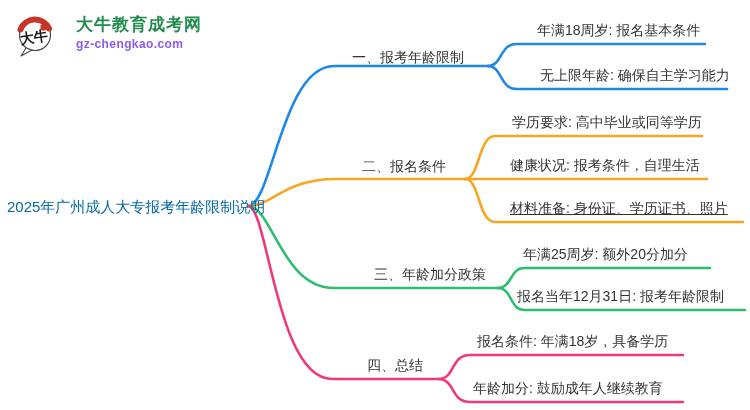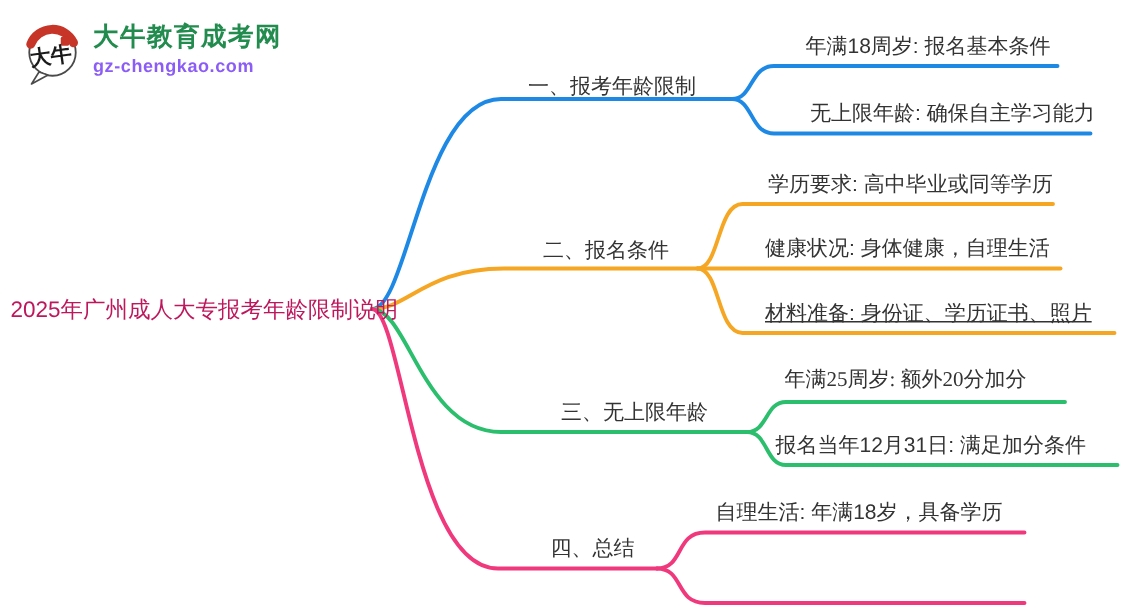--- a/index.html
+++ b/index.html
@@ -9,50 +9,50 @@
     font-family:"Liberation Sans","DejaVu Sans",sans-serif;
     position:relative;
     overflow:hidden;
   }
   #stage{position:absolute;left:0;top:0;width:750px;height:410px;}
   #wires{position:absolute;left:0;top:0;width:750px;height:410px;}
 
   
   .logo{position:absolute;left:14px;top:12px;display:flex;align-items:flex-start;cursor:pointer;}
   .logo-badge{width:42px;height:46px;flex:0 0 auto;}
-  .logo-texts{margin-left:6px;padding-top:3px;}
+  .logo-texts{margin-left:20px;padding-top:3px;}
   .logo-name{
     font-size:17px;font-weight:bold;color:#228B4E;letter-spacing:1px;line-height:20px;
   }
   .logo-domain{
     font-size:12px;font-weight:bold;color:#8b5cf6;letter-spacing:.4px;line-height:14px;margin-top:2px;
   }
 
   
   .node{
     position:absolute;
     color:#333333;
     white-space:nowrap;
     line-height:20px;
   }
-  .root-node{left:7px;top:197px;font-size:15px;color:#be185d;}
+  .root-node{left:7px;top:197px;font-size:15px;color:#0369a1;}
   .branch-label{font-size:14px;}
   .leaf-label{font-size:14px;}
 
   .b1{left:352px;top:47px;}
   .b2{left:362px;top:156px;}
   .b3{left:374px;top:264px;}
   .b4{left:367px;top:355px;}
 
   .i11{left:537px;top:20px;}
   .i12{left:540px;top:65px;}
   .i21{left:512px;top:112px;text-align:right;}
   .i22{left:510px;top:155px;}
   .i23{left:510px;top:198px;text-decoration:underline;}
-  .i31{left:523px;top:244px;font-family:Liberation Serif, serif;}
+  .i31{left:523px;top:244px;}
   .i32{left:517px;top:286px;}
   .i41{left:477px;top:331px;}
   .i42{left:473px;top:378px;}
 </style>
 </head>
 <body>
 
 <div id="stage">
 
   <svg id="wires" viewBox="0 0 750 410">
@@ -88,28 +88,29 @@
     <div class="logo-texts">
       <div class="logo-name">大牛教育成考网</div>
       <div class="logo-domain">gz-chengkao.com</div>
     </div>
   </div>
 
   <div class="node root-node">2025年广州成人大专报考年龄限制说明</div>
 
   <div class="node branch-label b1">一、报考年龄限制</div>
   <div class="node branch-label b2">二、报名条件</div>
-  <div class="node branch-label b3">三、无上限年龄</div>
+  <div class="node branch-label b3">三、年龄加分政策</div>
   <div class="node branch-label b4">四、总结</div>
 
   <div class="node leaf-label i11">年满18周岁: 报名基本条件</div>
   <div class="node leaf-label i12">无上限年龄: 确保自主学习能力</div>
 
   <div class="node leaf-label i21">学历要求: 高中毕业或同等学历</div>
-  <div class="node leaf-label i22">健康状况: 身体健康，自理生活</div>
+  <div class="node leaf-label i22">健康状况: 报考条件，自理生活</div>
   <div class="node leaf-label i23">材料准备: 身份证、学历证书、照片</div>
 
   <div class="node leaf-label i31">年满25周岁: 额外20分加分</div>
-  <div class="node leaf-label i32">报名当年12月31日: 满足加分条件</div>
+  <div class="node leaf-label i32">报名当年12月31日: 报考年龄限制</div>
 
-  <div class="node leaf-label i41">自理生活: 年满18岁，具备学历</div>
+  <div class="node leaf-label i41">报名条件: 年满18岁，具备学历</div>
+  <div class="node leaf-label i42">年龄加分: 鼓励成年人继续教育</div>
 
 </div>
 
 </body></html>

